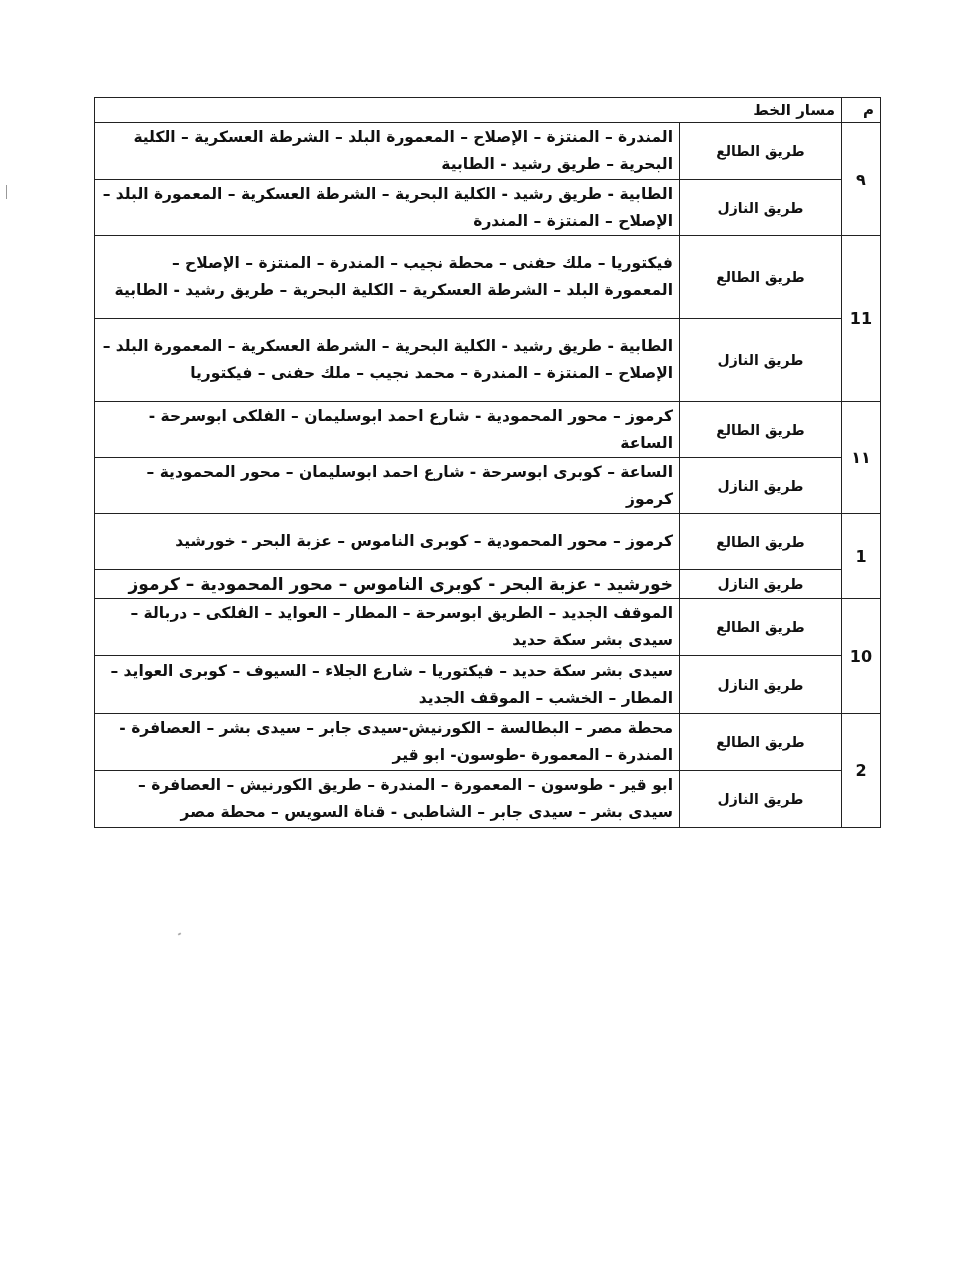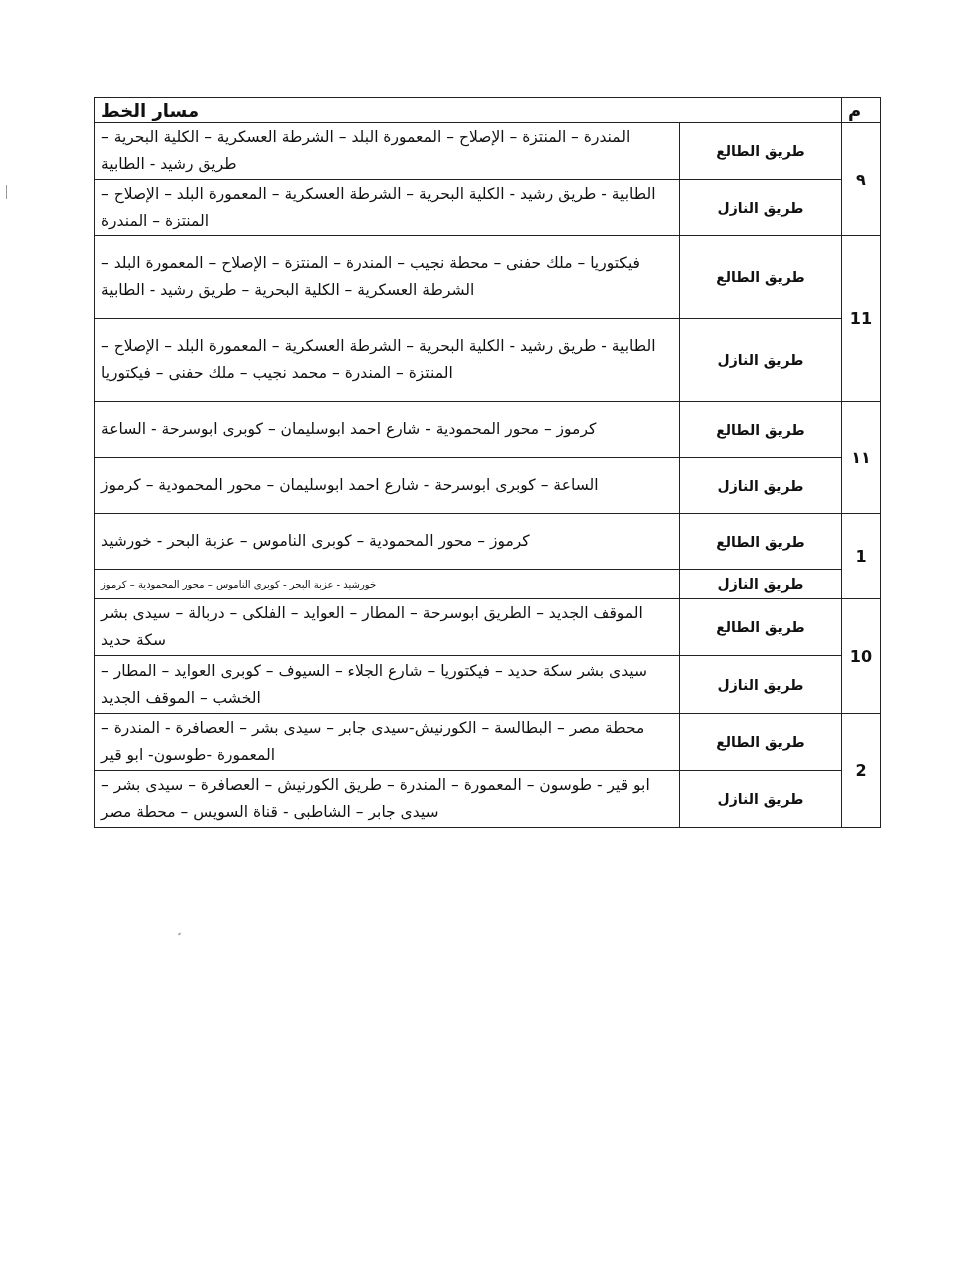--- a/index.html
+++ b/index.html
@@ -9,28 +9,28 @@
       font-family: "DejaVu Sans", "Liberation Sans", sans-serif;
       color: #111;
     }
     .doc-table {
       position: absolute; left: 94px; top: 97px; width: 787px;
       border-collapse: collapse; direction: rtl; table-layout: fixed;
     }
     .doc-table td, .doc-table th {
       border: 1.5px solid #222; padding: 0 6px; vertical-align: middle;
     }
-    .doc-table th { font-weight: bold; font-size: 18px; height: 24px; text-align: left; }
+    .doc-table th { font-weight: bold; font-size: 15px; height: 24px; text-align: right; }
     .col-num { width: 39px; }
     .col-dir { width: 162px; }
     td.num { text-align: center; font-size: 16px; font-weight: bold; }
     td.dir { text-align: center; font-size: 14px; font-weight: bold; }
     td.route {
-      font-size: 15.5px; font-weight: normal; line-height: 27px;
-      text-align: left; padding: 0 6px;
+      font-size: 15.5px; font-weight: bold; line-height: 27px;
+      text-align: right; padding: 0 6px;
     }
     .mark1 { position: absolute; left: 6px; top: 185px; width: 1px; height: 14px; background: #999; }
     .mark2 { position: absolute; left: 178px; top: 933px; width: 3px; height: 2px; background: #aaa; transform: rotate(-30deg); }
   </style>
 </head>
 <body>
 
 <div class="mark1"></div>
 <div class="mark2"></div>
 
@@ -62,35 +62,35 @@
     <td class="route">فيكتوريا – ملك حفنى – محطة نجيب – المندرة – المنتزة – الإصلاح – المعمورة البلد – الشرطة العسكرية – الكلية البحرية – طريق رشيد - الطابية</td>
   </tr>
   <tr style="height:83px">
     <td class="dir">طريق النازل</td>
     <td class="route">الطابية - طريق رشيد - الكلية البحرية – الشرطة العسكرية – المعمورة البلد – الإصلاح – المنتزة – المندرة – محمد نجيب – ملك حفنى – فيكتوريا</td>
   </tr>
 
   <tr style="height:56px">
     <td rowspan="2" class="num">١١</td>
     <td class="dir">طريق الطالع</td>
-    <td class="route">كرموز – محور المحمودية - شارع احمد ابوسليمان – كوبرى ابوسرحة - الساعة</td>
+    <td class="route">كرموز – محور المحمودية - شارع احمد ابوسليمان – الفلكى ابوسرحة - الساعة</td>
   </tr>
   <tr style="height:56px">
     <td class="dir">طريق النازل</td>
     <td class="route">الساعة – كوبرى ابوسرحة - شارع احمد ابوسليمان – محور المحمودية – كرموز</td>
   </tr>
 
   <tr style="height:56px">
     <td rowspan="2" class="num">1</td>
     <td class="dir">طريق الطالع</td>
     <td class="route">كرموز – محور المحمودية – كوبرى الناموس – عزبة البحر - خورشيد</td>
   </tr>
   <tr style="height:29px">
     <td class="dir">طريق النازل</td>
-    <td class="route" style="font-size:10px;white-space:nowrap">خورشيد - عزبة البحر - كوبرى الناموس – محور المحمودية – كرموز</td>
+    <td class="route" style="font-size:17px;white-space:nowrap">خورشيد - عزبة البحر - كوبرى الناموس – محور المحمودية – كرموز</td>
   </tr>
 
   <tr style="height:57px">
     <td rowspan="2" class="num">10</td>
     <td class="dir">طريق الطالع</td>
     <td class="route">الموقف الجديد – الطريق ابوسرحة – المطار – العوايد – الفلكى – دربالة – سيدى بشر سكة حديد</td>
   </tr>
   <tr style="height:58px">
     <td class="dir">طريق النازل</td>
     <td class="route">سيدى بشر سكة حديد – فيكتوريا – شارع الجلاء – السيوف – كوبرى العوايد – المطار – الخشب – الموقف الجديد</td>

